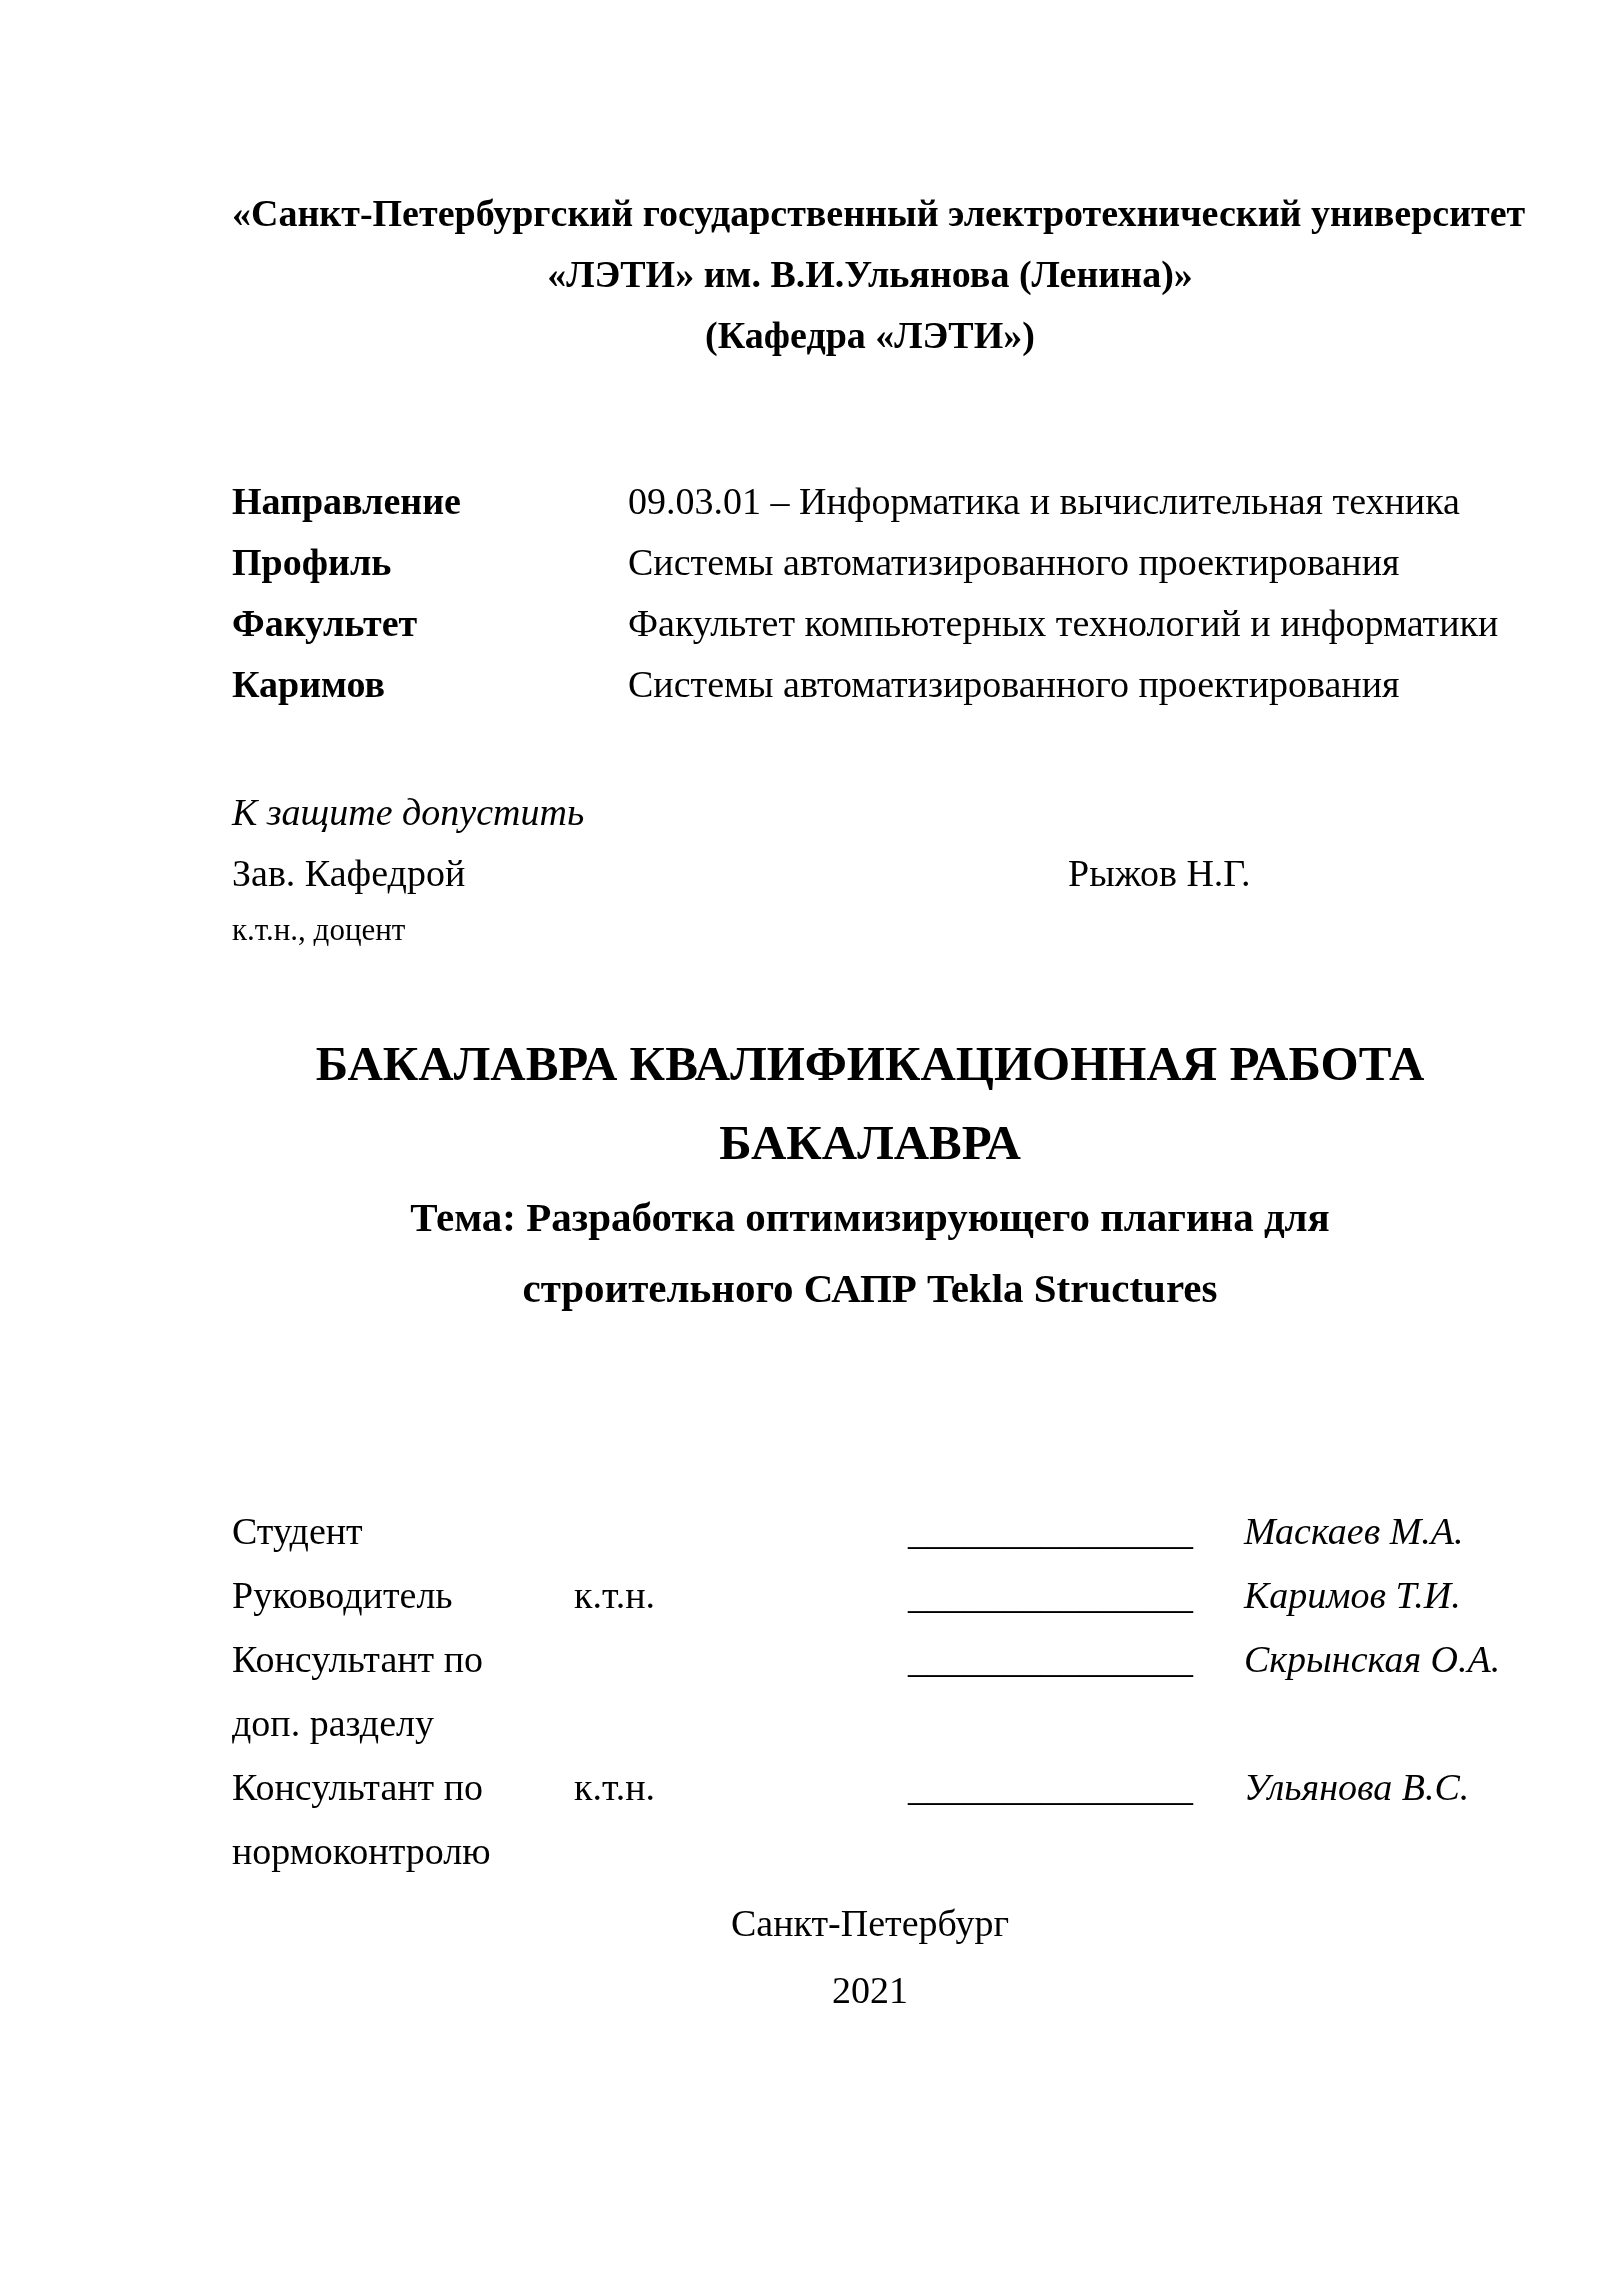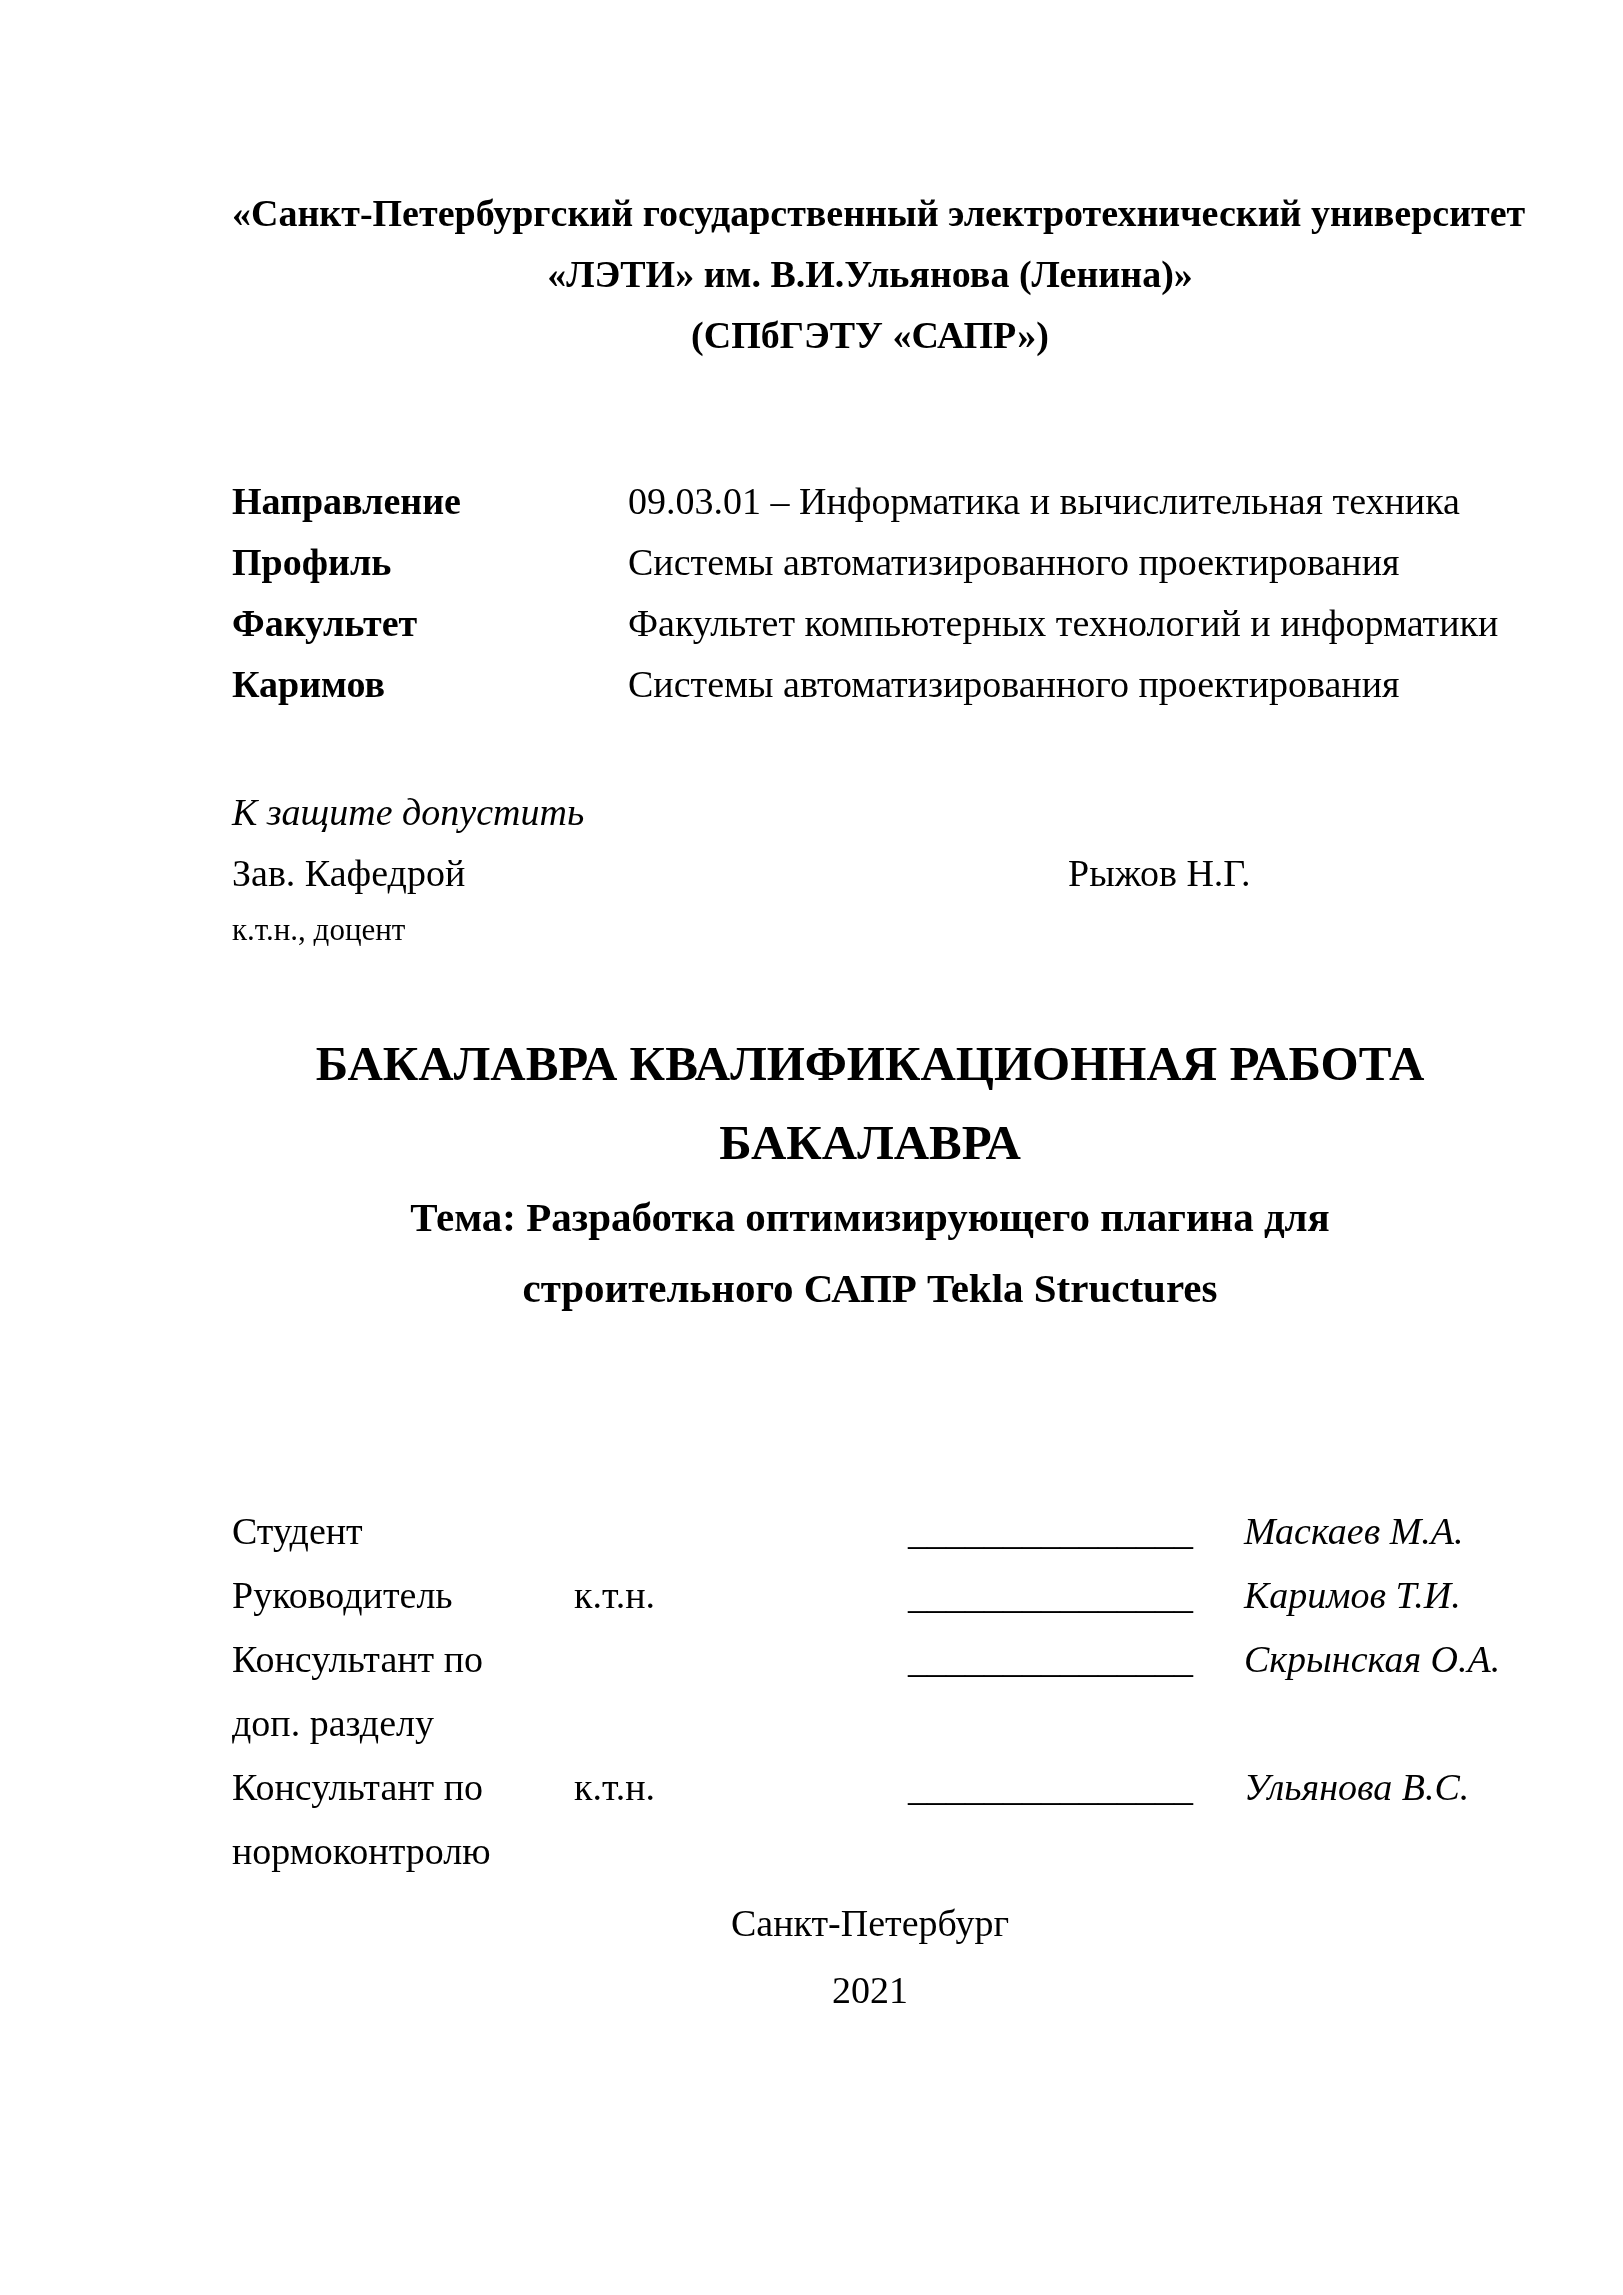--- a/index.html
+++ b/index.html
@@ -49,21 +49,21 @@
   .footer { top: 1890px; line-height: 67px; text-align: center; }
 </style>
 </head>
 <body>
 
 <div class="page">
 
   <div class="block header">
     <div>«Санкт-Петербургский государственный электротехнический университет</div>
     <div>«ЛЭТИ» им. В.И.Ульянова (Ленина)»</div>
-    <div>(СПбГЭТУ «САПР»)</div>
+    <div>(Кафедра «ЛЭТИ»)</div>
   </div>
 
   <div class="block fields">
     <div class="frow">
       <span class="flabel">Направление</span>
       <span class="fvalue">09.03.01 – Информатика и вычислительная техника</span>
     </div>
     <div class="frow">
       <span class="flabel">Профиль</span>
       <span class="fvalue">Системы автоматизированного проектирования</span>

